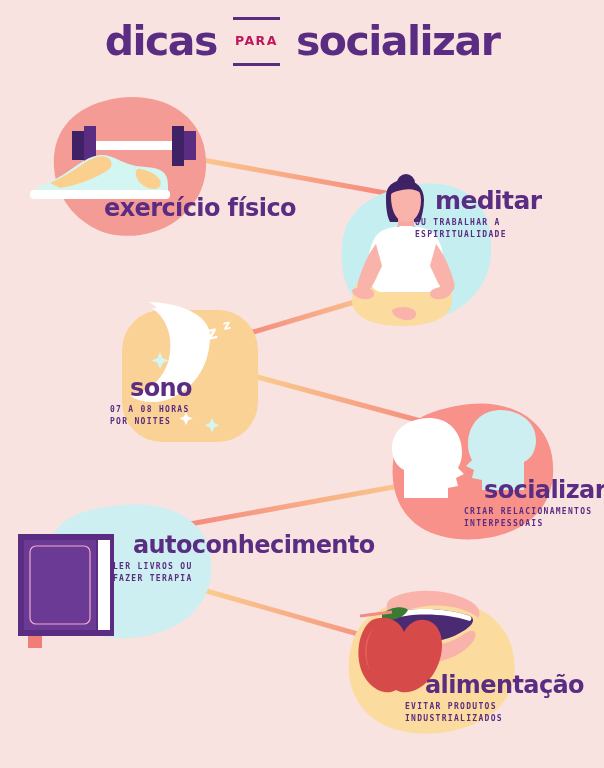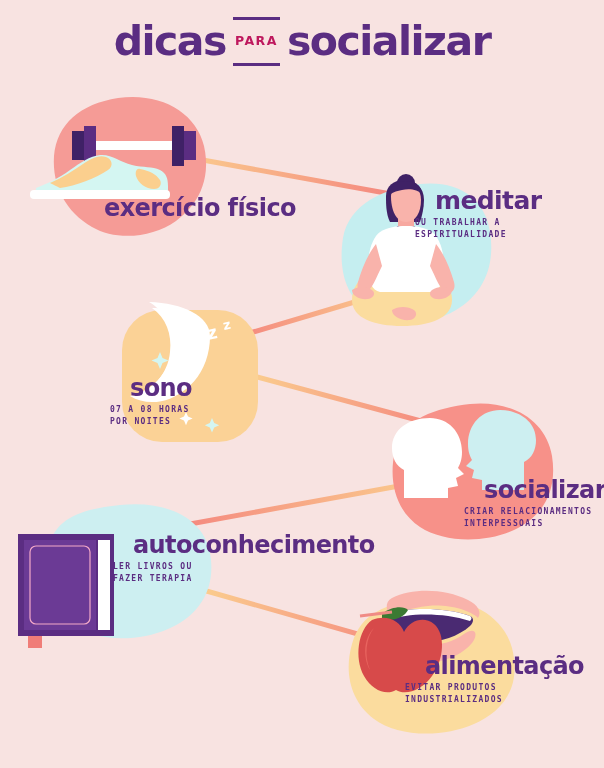--- a/index.html
+++ b/index.html
@@ -15,21 +15,21 @@
   .layer{position:absolute;left:0;top:0;width:604px;height:768px;}
   #lines{z-index:1;}
   #blobs{z-index:2;}
   #art{z-index:3;}
   #labels{position:absolute;left:0;top:0;width:604px;height:768px;z-index:4;}
 
   
   .title-wrap{
     position:absolute;left:0;top:18px;width:604px;
     text-align:left;
-    display:flex;align-items:center;justify-content:center;gap:7px;
+    display:flex;align-items:center;justify-content:center;gap:16px;
     z-index:5;
   }
   .t-main{
     font-family:"DejaVu Sans", sans-serif;
     font-weight:bold;
     font-size:41px;
     letter-spacing:-1.5px;
     color:#5b2d82;
     line-height:1;
   }
@@ -75,21 +75,21 @@
   #lbl-exercicio{left:84px;top:196px;}
   #lbl-exercicio .lb-title{font-size:24px;}
   #lbl-meditar{left:415px;top:188px;}
   #lbl-meditar .lb-title{font-size:25px;}
   #lbl-sono{left:110px;top:376px;}
   #lbl-sono .lb-title{font-size:24px;}
   #lbl-socializar{left:464px;top:478px;}
   #lbl-socializar .lb-title{font-size:24px;}
   #lbl-autoconhecimento{left:113px;top:533px;}
   #lbl-autoconhecimento .lb-title{font-size:24px;}
-  #lbl-alimentacao{left:405px;top:654px;}
+  #lbl-alimentacao{left:405px;top:673px;}
   #lbl-alimentacao .lb-title{font-size:24px;}
 </style>
 </head>
 <body style="background: rgb(248, 227, 225);">
 
 <div id="stage">
 
   <svg class="layer" id="lines" viewBox="0 0 604 768">
     <defs>
       <linearGradient id="g1" x1="0" y1="0" x2="1" y2="0">

